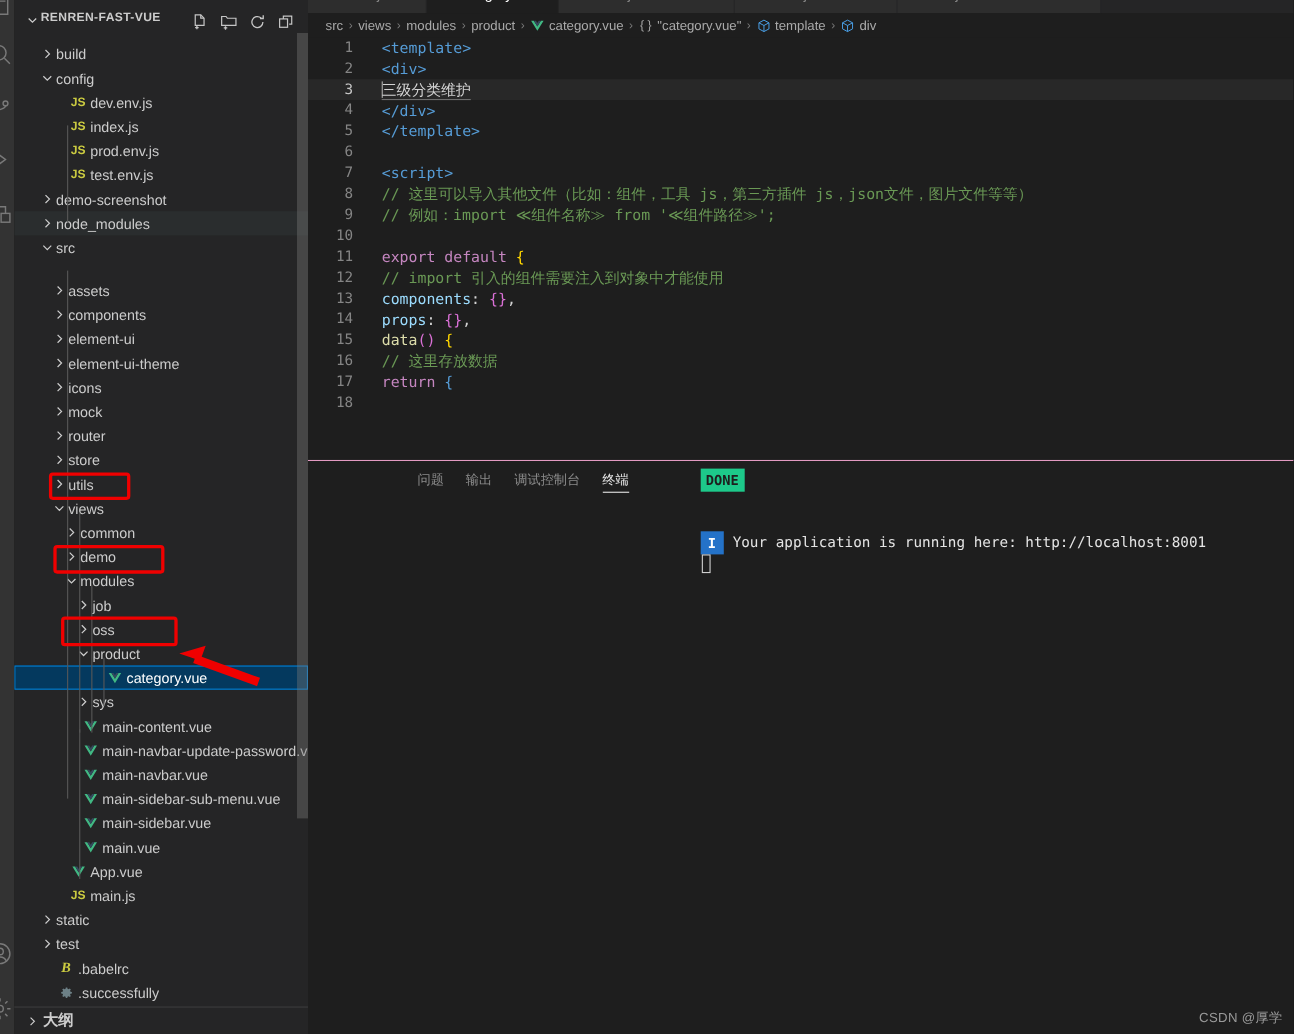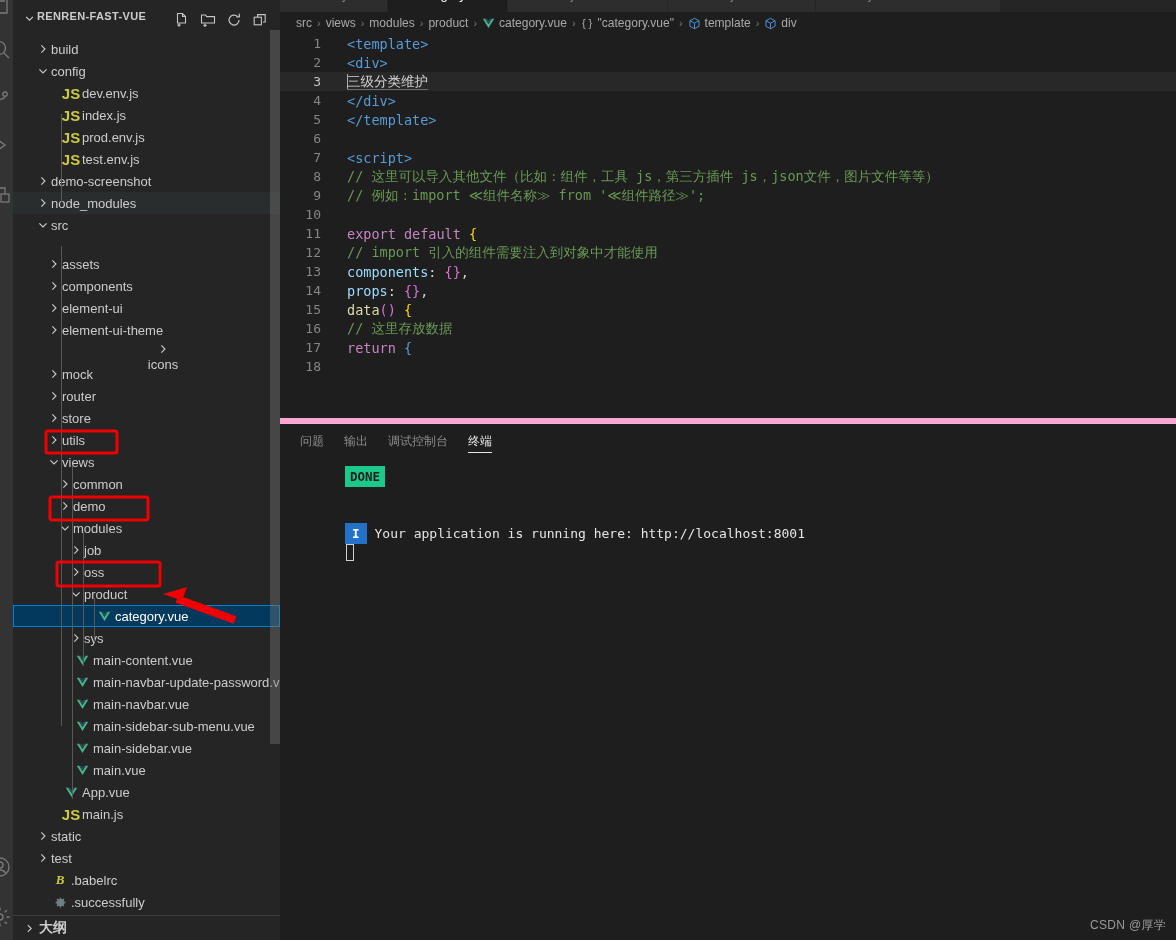--- a/index.html
+++ b/index.html
@@ -65,21 +65,21 @@
     width: 16px; height: 22px; flex: 0 0 16px; display: flex;
     align-items: center; justify-content: center; color: #cccccc;
   }
   .twisty svg { width: 12px; height: 12px; }
   .twisty.blank { visibility: hidden; }
   .ficon {
     width: 18px; flex: 0 0 18px; display: flex; align-items: center;
     justify-content: center; font-size: 10px; font-weight: bold;
     margin-right: 2px;
   }
-  .ficon.js { color: #cbcb41; font-size: 15px; font-family:"Liberation Sans",sans-serif; }
+  .ficon.js { color: #cbcb41; font-size: 11px; font-family:"Liberation Sans",sans-serif; }
   .ficon.vue svg { width: 13px; height: 13px; }
   .ficon.babel { color: #cbcb41; font-style: italic; font-family:"Liberation Serif",serif; font-size:13px;}
   .ficon.gear { color: #6d8086; }
   .ficon.gear svg { width:13px;height:13px; }
   .ficon.circle { color: #6d8086; }
   .ficon.circle svg { width:13px;height:13px; }
   .label { font-size: 13px; }
   .indent-guide {
     position: absolute; top: 0; bottom: 0; width: 1px; background: #585858;
   }
@@ -158,21 +158,21 @@
     vertical-align:middle; margin-right:-1px;
   }
   .underline-word { border-bottom:1px solid #6e6e6e; }
 
   .editor-vscroll {
     position:absolute; right:0; top:0; width:14px; height:384px;
     background:transparent;
   }
 
   
-  .panel { flex: 1; background: #1e1e1e; display:flex; flex-direction:column; border-top:6px solid #f9a8d4;}
+  .panel { flex: 1; background: #1e1e1e; display:flex; border-top:1px solid #f9a8d4;justify-content:center;}
   .panel-tabs { height: 35px; display: flex; align-items: center; padding-left: 20px; gap: 20px; }
   .ptab {
     font-size: 12px; color: #8c8c8c; height: 35px; display:flex; align-items:center;
     position: relative; cursor:pointer;
   }
   .ptab.active { color: #e7e7e7; }
   .ptab.active::after {
     content:""; position:absolute; left:0; right:0; bottom: 6px; height:1px; background:#e7e7e7;
   }
   .terminal {
@@ -381,21 +381,21 @@
           <span class="label">element-ui</span>
         </div>
         <div class="row" style="padding-left: 33px;">
           <span class="twisty">
             <svg viewBox="0 0 16 16" fill="none" stroke="currentColor" stroke-width="1.5">
               <path d="M5.8 3.2L10.6 8l-4.8 4.8"></path>
             </svg>
           </span>
           <span class="label">element-ui-theme</span>
         </div>
-        <div class="row" style="padding-left: 33px; flex-direction: column;">
+        <div class="row" style="padding-left: 33px;">
           <span class="twisty">
             <svg viewBox="0 0 16 16" fill="none" stroke="currentColor" stroke-width="1.5">
               <path d="M5.8 3.2L10.6 8l-4.8 4.8"></path>
             </svg>
           </span>
           <span class="label">icons</span>
         </div>
         <div class="row" style="padding-left: 33px;">
           <span class="twisty">
             <svg viewBox="0 0 16 16" fill="none" stroke="currentColor" stroke-width="1.5">

